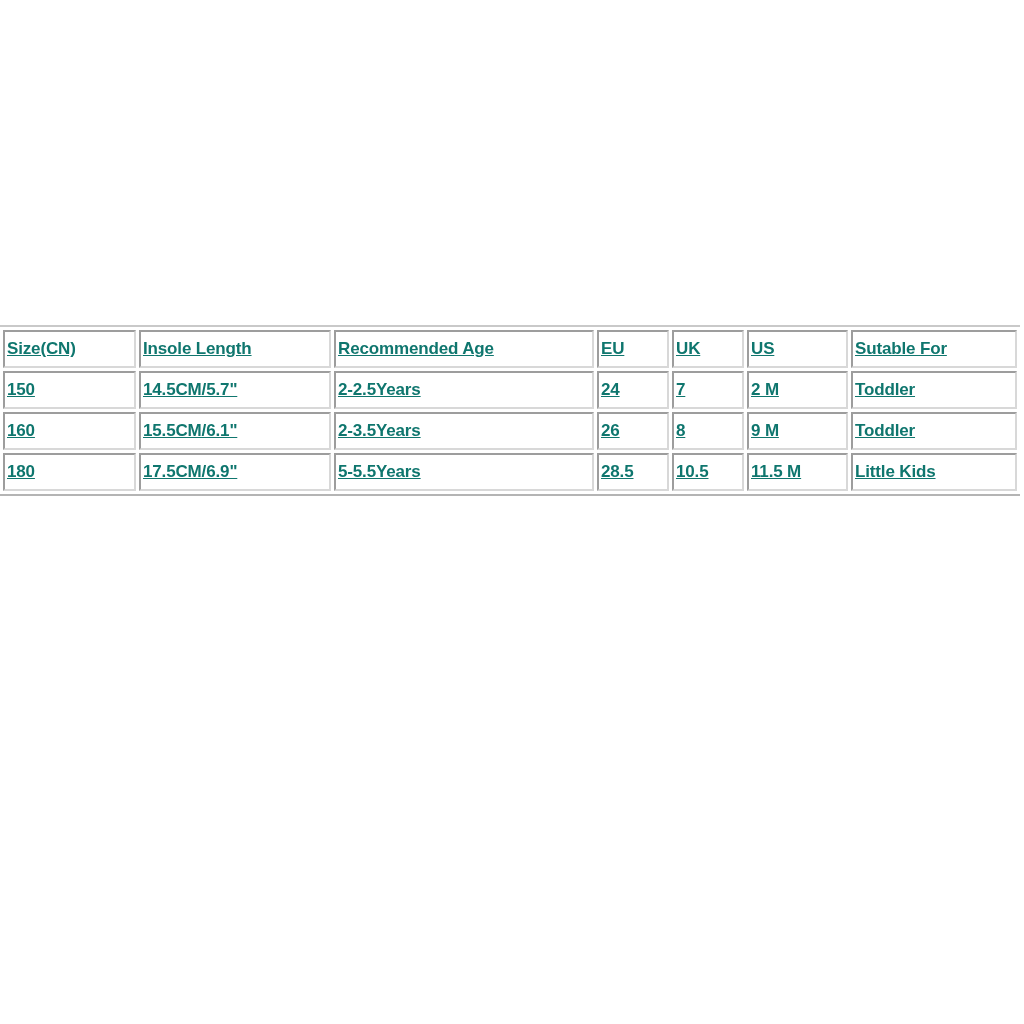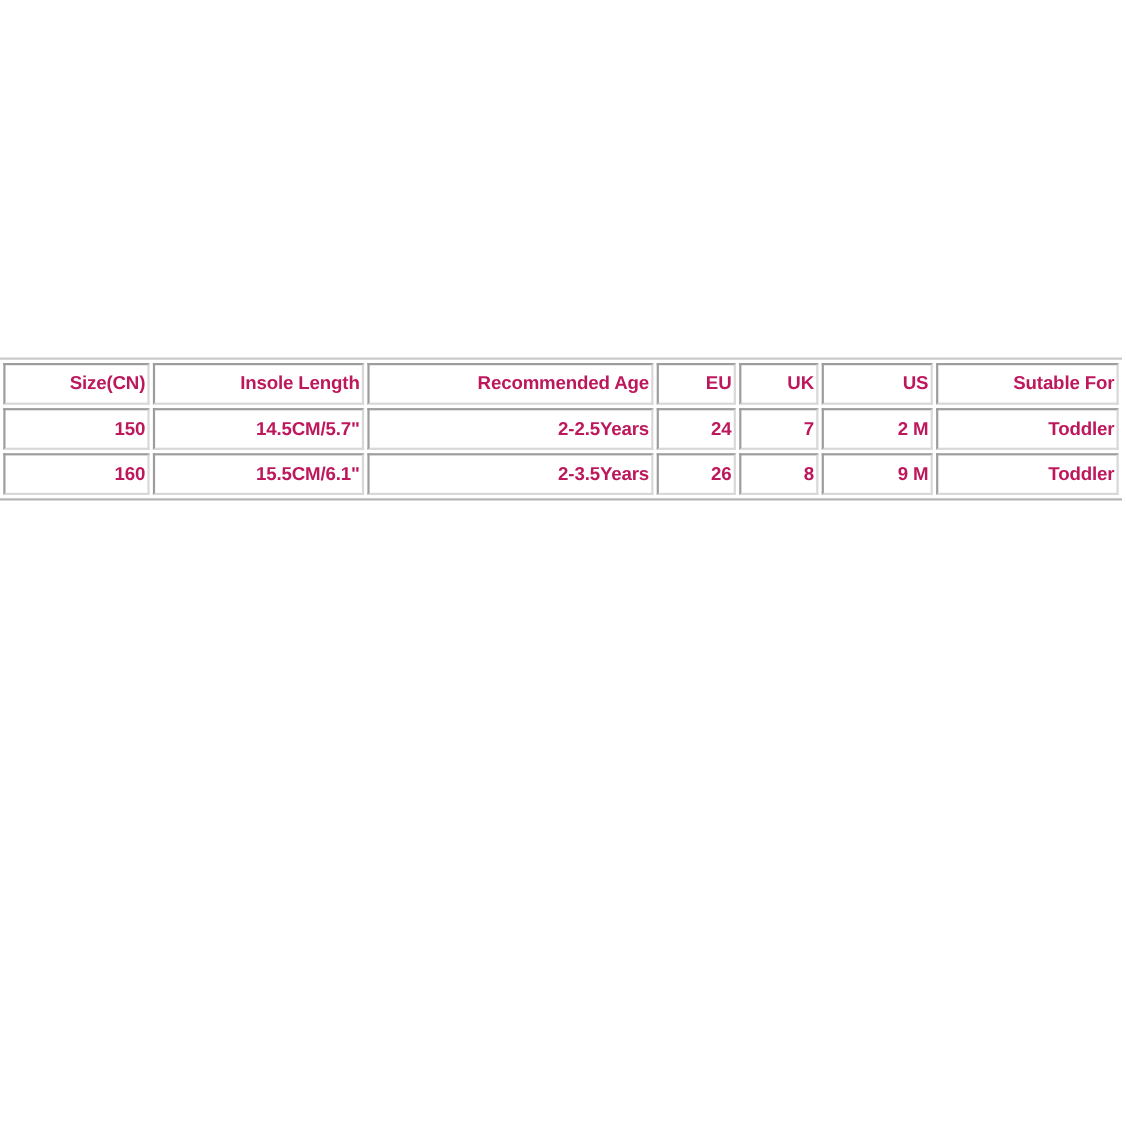--- a/index.html
+++ b/index.html
@@ -36,30 +36,31 @@
     table-layout: fixed;
   }
 
   table.size-chart td,
   table.size-chart th {
     border-top: 2px solid #9d9d9d;
     border-left: 2px solid #9d9d9d;
     border-right: 2px solid #d8d8d8;
     border-bottom: 2px solid #d8d8d8;
     background: #ffffff;
-    color: #be185d;
+    color: #0f766e;
     font-weight: bold;
     font-size: 17px;
-    text-align: right;
+    text-align: left;
     vertical-align: middle;
     height: 34px;
     padding: 0 2px;
     font-family: "Liberation Sans", sans-serif;
     white-space: nowrap;
     letter-spacing: -0.15px;
+    text-decoration: underline;
   }
 
   table.size-chart th {
     font-size: 17px;
   }
 
   
   .col-size    { width: 133px; }
   .col-insole  { width: 192px; }
   .col-age     { width: 260px; }
@@ -105,15 +106,24 @@
       </tr>
       <tr>
         <td>160</td>
         <td>15.5CM/6.1"</td>
         <td>2-3.5Years</td>
         <td>26</td>
         <td>8</td>
         <td>9 M</td>
         <td>Toddler</td>
       </tr>
+      <tr>
+        <td>180</td>
+        <td>17.5CM/6.9"</td>
+        <td>5-5.5Years</td>
+        <td>28.5</td>
+        <td>10.5</td>
+        <td>11.5 M</td>
+        <td>Little Kids</td>
+      </tr>
     </tbody>
   </table>
 </div>
 
 </body></html>

